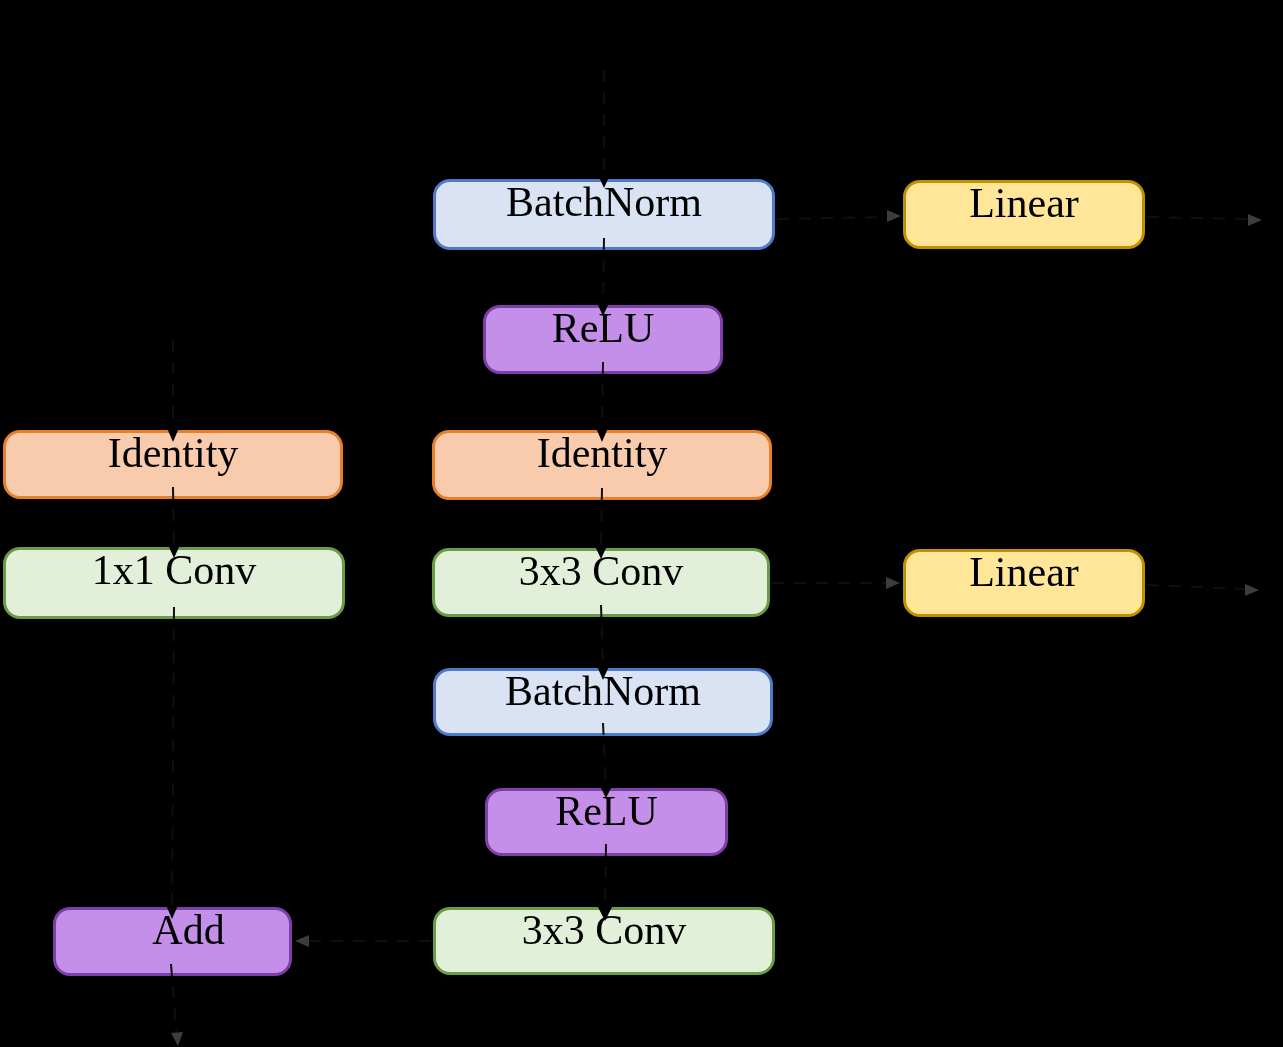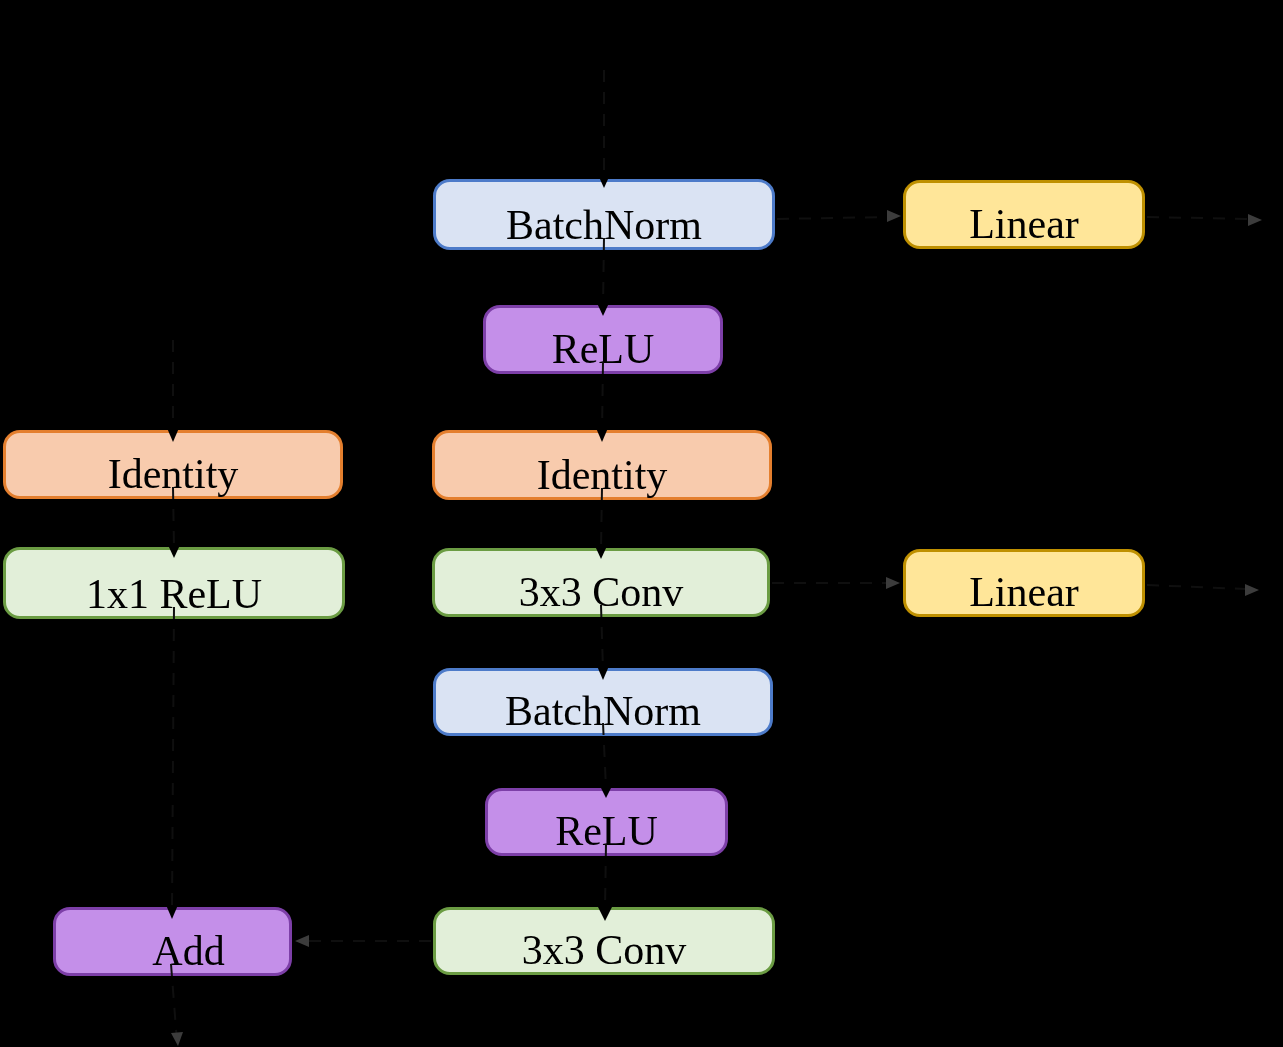--- a/index.html
+++ b/index.html
@@ -14,21 +14,21 @@
     background: #000000;
     overflow: hidden;
     font-family: "Liberation Serif", "DejaVu Serif", serif;
   }
   .node {
     position: absolute;
     box-sizing: border-box;
     border: 3px solid #000;
     border-radius: 17px;
     display: flex;
-    align-items: flex-end;
+    align-items: flex-start;
     justify-content: center;
     z-index: 1;
   }
   .node-label {
     font-size: 42px;
     color: #000000;
     line-height: 1;
     white-space: nowrap;
     transform: translateY(-1px);
   }
@@ -59,21 +59,21 @@
 
   <div class="node" style="left: 3px; top: 430px; width: 340px; height: 69px; background: rgb(248, 203, 173); border-color: rgb(228, 127, 46);">
     <span class="node-label">Identity</span>
   </div>
 
   <div class="node" style="left: 432px; top: 430px; width: 340px; height: 70px; background: rgb(248, 203, 173); border-color: rgb(228, 127, 46);">
     <span class="node-label">Identity</span>
   </div>
 
   <div class="node" style="left: 3px; top: 547px; width: 342px; height: 72px; background: rgb(226, 239, 217); border-color: rgb(107, 156, 67);">
-    <span class="node-label">1x1 ReLU</span>
+    <span class="node-label">1x1 Conv</span>
   </div>
 
   <div class="node" style="left: 432px; top: 548px; width: 338px; height: 69px; background: rgb(226, 239, 217); border-color: rgb(107, 156, 67);">
     <span class="node-label">3x3 Conv</span>
   </div>
 
   <div class="node" style="left: 903px; top: 549px; width: 242px; height: 68px; background: rgb(255, 230, 153); border-color: rgb(191, 144, 0);">
     <span class="node-label">Linear</span>
   </div>
 

